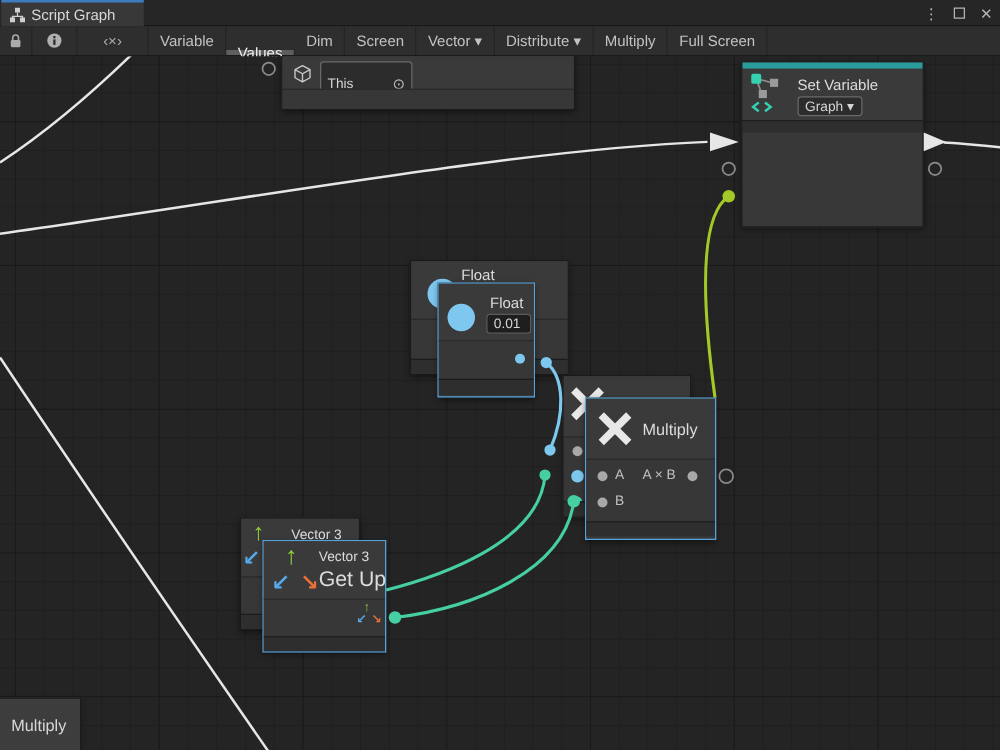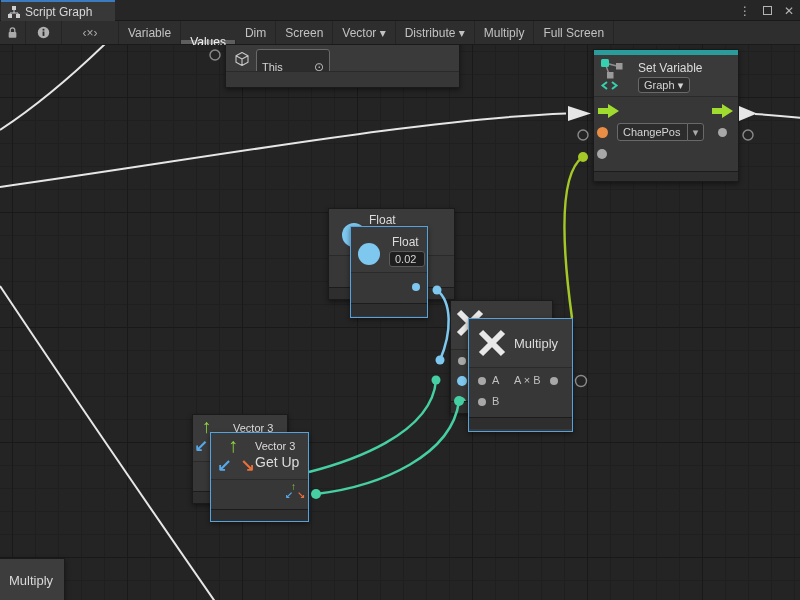--- a/index.html
+++ b/index.html
@@ -132,55 +132,38 @@
           <rect x="1" y="1" width="8" height="8" rx="1.5" fill="#35d0b0"></rect>
           <rect x="16" y="5" width="6.5" height="6.5" fill="#9a9a9a"></rect>
           <rect x="7" y="14" width="6.5" height="6.5" fill="#9a9a9a"></rect>
           <path d="M7 24 L2.5 27.5 L7 31 M12 24 L16.5 27.5 L12 31" stroke="#35d0b0" stroke-width="2" fill="none"></path>
         </svg>
         <span class="ntitle" style="left:44px;top:6px;">Set Variable</span>
         <div class="nfield" style="left:44px;top:22px;width:52px;height:16px;">
           <span>Graph ▾</span>
         </div>
       </div>
-      <div class="nbody" style="height:75px;">
-        <svg class="flowarrow" style="position:absolute;left:4px;top:7px;" width="22" height="14" viewBox="0 0 22 14">
-          <path d="M0 4 H10 V0 L21 7 L10 14 V10 H0 Z" fill="#a0dc30"></path>
-        </svg>
-        <svg class="flowarrow" style="position:absolute;right:4px;top:7px;" width="22" height="14" viewBox="0 0 22 14">
-          <path d="M0 4 H10 V0 L21 7 L10 14 V10 H0 Z" fill="#a0dc30"></path>
-        </svg>
-        <span class="port" style="left: 3px; top: 30px; width: 11px; height: 11px; background: rgb(233, 142, 68);"></span>
-        <div class="nfield" style="left:23px;top:26px;width:71px;height:18px;border-radius:3px 0 0 3px;">
-          <span>ChangePos</span>
-        </div>
-        <div class="nfield" style="left:93px;top:26px;width:17px;height:18px;border-radius:0 3px 3px 0;justify-content:center;color:#aaa;">
-          <span>▾</span>
-        </div>
-        <span class="port" style="left: 124px; top: 31px; width: 9px; height: 9px; background: rgb(168, 168, 168);"></span>
-        <span class="port" style="left: 3px; top: 52px; width: 10px; height: 10px; background: rgb(168, 168, 168);"></span>
-      </div>
       <div class="nfoot" style="height:10px;"></div>
     </div>
 
     <div class="node" style="left:328px;top:163px;width:127px;height:92px;">
       <div class="nhead" style="height:46px;">
         <span class="port" style="left: 13px; top: 14px; width: 24px; height: 24px; background: rgb(126, 200, 240);"></span>
         <span class="ntitle" style="left:40px;top:4px;">Float</span>
       </div>
       <div class="nbody" style="height:32px;"></div>
       <div class="nfoot" style="height:12px;"></div>
     </div>
 
     <div class="node sel" style="left: 350px; top: 181px; width: 78px; height: 92px; border-color: rgb(85, 163, 220);">
       <div class="nhead" style="height:45px;">
         <span class="port" style="left: 7px; top: 16px; width: 22px; height: 22px; background: rgb(126, 200, 240);"></span>
         <span class="ntitle" style="left:41px;top:8px;">Float</span>
         <div class="nfield" style="left:38px;top:24px;width:36px;height:16px;background:#1e1e1e;border-color:#5a5a5a;">
-          <span>0.02</span>
+          <span>0.01</span>
         </div>
       </div>
       <div class="nbody" style="height:31px;">
         <span class="port" style="left: 61px; top: 10px; width: 8px; height: 8px; background: rgb(126, 200, 240);"></span>
       </div>
       <div class="nfoot" style="height:13px;"></div>
     </div>
 
     <div class="node" style="left:450px;top:255px;width:103px;height:114px;">
       <div class="nhead" style="height:48px;">
@@ -223,21 +206,21 @@
       <div class="nbody" style="height:30px;"></div>
       <div class="nfoot" style="height:12px;"></div>
     </div>
 
     <div class="node sel" style="left: 210px; top: 387px; width: 99px; height: 90px; border-color: rgb(85, 163, 220);">
       <div class="nhead" style="height:46px;">
         <span class="varrow" style="left: 17px; top: 2px; font-size: 20px; position: absolute; color: rgb(142, 210, 60);">↑</span>
         <span class="varrow" style="left: 6px; top: 24px; font-size: 18px; position: absolute; color: rgb(88, 168, 232);">↙</span>
         <span class="varrow" style="left: 29px; top: 24px; font-size: 18px; position: absolute; color: rgb(232, 112, 58);">↘</span>
         <span class="ntitle" style="left:44px;top:7px;font-size:11px;">Vector 3</span>
-        <span class="ntitle" style="left:44px;top:21px;font-size:14px;">Get Up</span>
+        <span class="ntitle" style="left:44px;top:21px;font-size:17px;">Get Up</span>
       </div>
       <div class="nbody" style="height:30px;">
         <span class="varrow" style="left: 80px; top: 2px; font-size: 10px; position: absolute; color: rgb(142, 210, 60);">↑</span>
         <span class="varrow" style="left: 74px; top: 11px; font-size: 10px; position: absolute; color: rgb(88, 168, 232);">↙</span>
         <span class="varrow" style="left: 86px; top: 11px; font-size: 10px; position: absolute; color: rgb(232, 112, 58);">↘</span>
       </div>
       <div class="nfoot" style="height:12px;"></div>
     </div>
 
     <div class="node" style="left:-2px;top:513px;width:67px;height:44px;background:#3d3d3d;">

